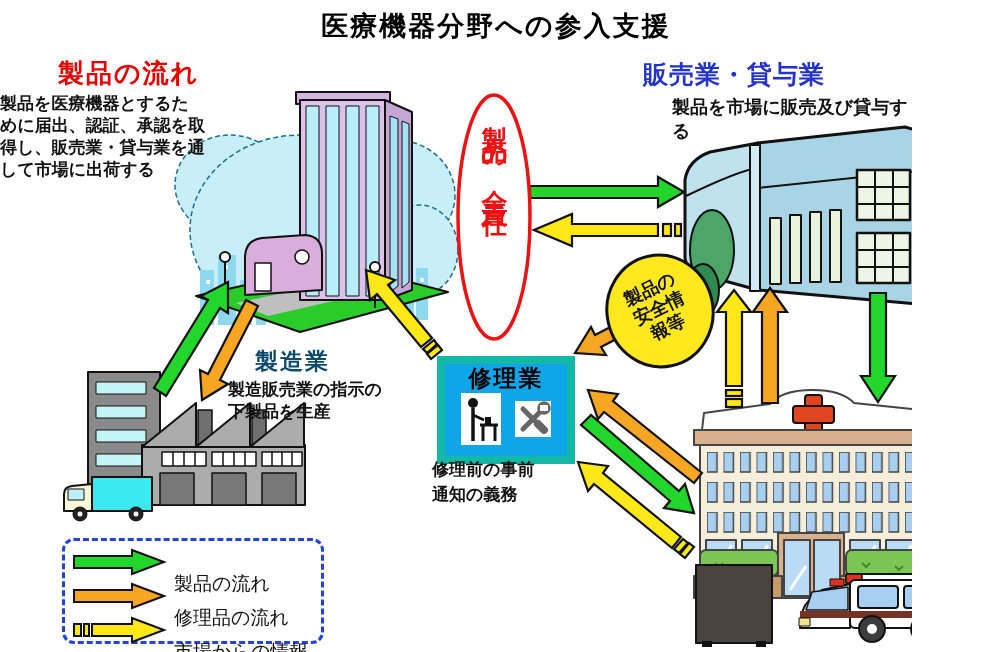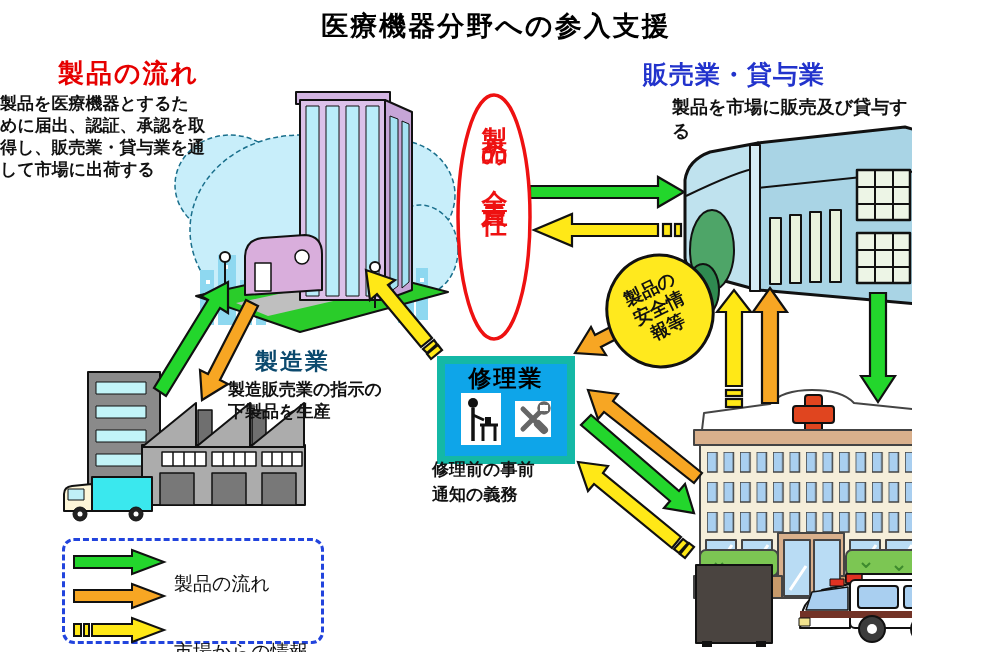--- a/index.html
+++ b/index.html
@@ -317,20 +317,21 @@
     <svg width="96" height="28" viewBox="0 0 96 28">
       <polygon points="2,8 60,8 60,2 92,14 60,26 60,20 2,20" stroke="#111" stroke-width="2" fill="#23d62c"></polygon>
     </svg>
     <span class="legend-label">製品の流れ</span>
   </div>
 
   <div class="legend-row" style="left:72px;top:581px;">
     <svg width="96" height="28" viewBox="0 0 96 28">
       <polygon points="2,8 60,8 60,2 92,14 60,26 60,20 2,20" stroke="#111" stroke-width="2" fill="#f7a623"></polygon>
     </svg>
+    <span class="legend-label">修理品の流れ</span>
   </div>
 
   <div class="legend-row" style="left:72px;top:615px;">
     <svg width="96" height="28" viewBox="0 0 96 28">
       <rect x="2" y="8" width="7" height="12" stroke="#111" stroke-width="2" fill="#ffe817"></rect>
       <rect x="12" y="8" width="5" height="12" stroke="#111" stroke-width="2" fill="#ffe817"></rect>
       <polygon points="20,8 60,8 60,2 92,14 60,26 60,20 20,20" stroke="#111" stroke-width="2" fill="#ffe817"></polygon>
     </svg>
     <span class="legend-label">市場からの情報</span>
   </div>

